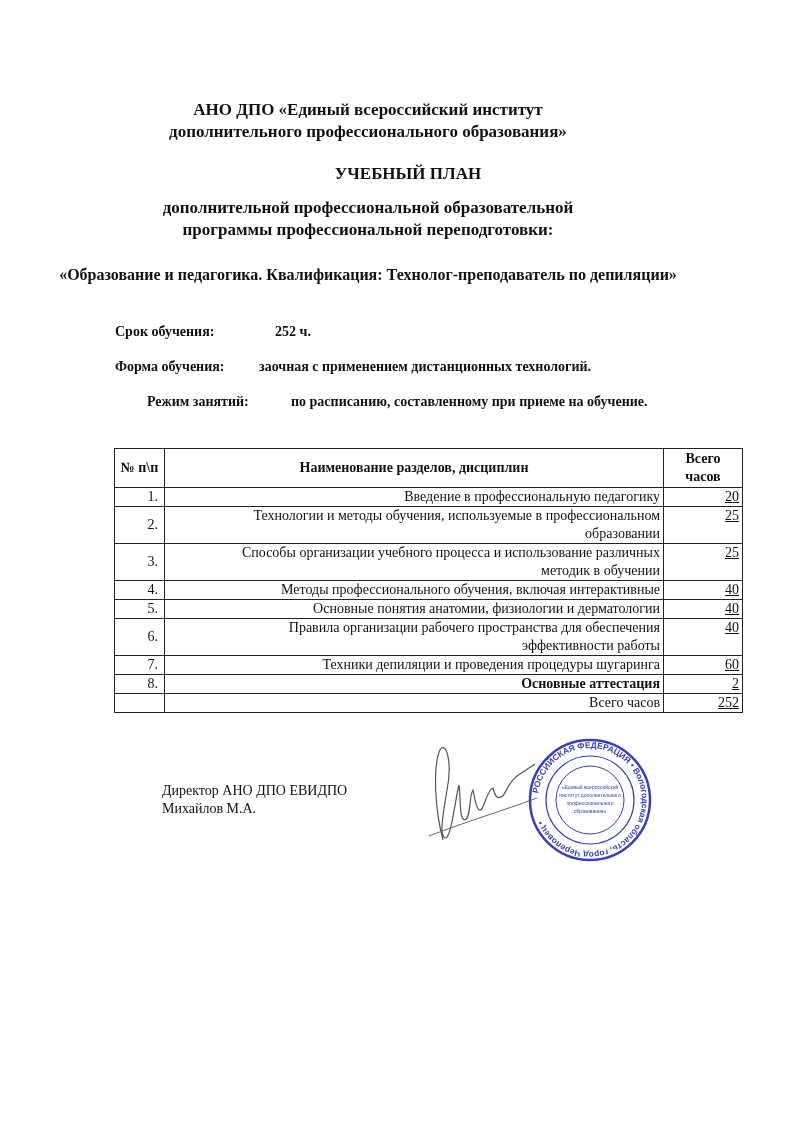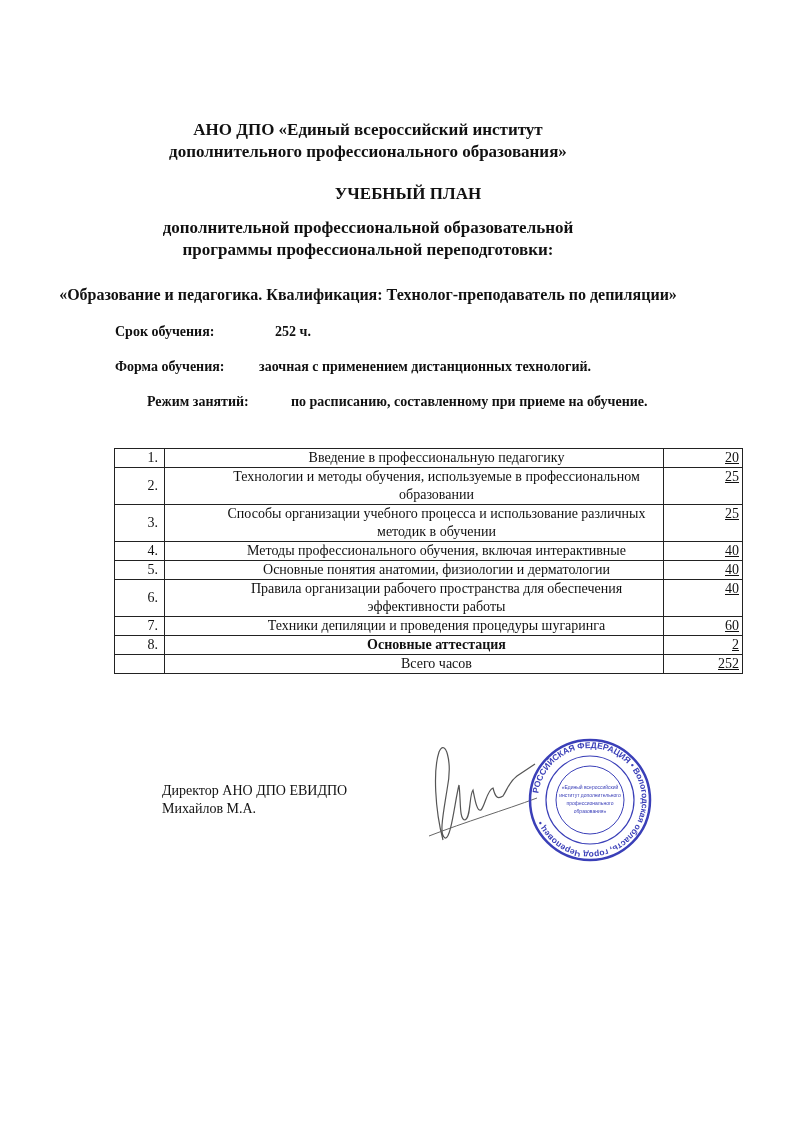--- a/index.html
+++ b/index.html
@@ -1,34 +1,34 @@
 <!DOCTYPE html>
 <html><head>
 <meta charset="utf-8">
 <style>
   html, body { margin: 0; padding: 0; background: #ffffff; }
   body { width: 800px; height: 1130px; position: relative; overflow: hidden;
          font-family: "Liberation Serif", serif; color: #111; }
-  .center { position: absolute; left: 0; width: 736px; text-align: center; font-weight: bold; font-size: 17px; line-height: 22px; margin-top: 20px; }
+  .center { position: absolute; left: 0; width: 736px; text-align: center; font-weight: bold; font-size: 17px; line-height: 22px; }
   .t1 { top: 99px; }
   .t2 { top: 163px; font-size: 17px; padding-left: 40px; }
   .t3 { top: 197px; }
   .t4 { top: 264px; font-size: 16px; }
   .meta { position: absolute; left: 115px; font-size: 14px; font-weight: bold; line-height: 18px; }
   .meta .lbl { display: inline-block; }
   .meta .val { position: absolute; white-space: nowrap; }
   .m1 { top: 323px; } .m1 .val { left: 160px; }
   .m2 { top: 358px; } .m2 .val { left: 144px; }
   .m3 { top: 393px; margin-left: 32px; } .m3 .val { left: 144px; }
   table { position: absolute; left: 114px; top: 448px; width: 629px; border-collapse: collapse; font-size: 14px; line-height: 18px; }
   td, th { border: 1.5px solid #222; padding: 0 3px; vertical-align: middle; }
   th { font-weight: bold; height: 38px; }
   td.num { text-align: right; width: 40px; padding-right: 6px; }
   td.hrs { text-align: right; width: 72px; vertical-align: top; text-decoration: underline; }
-  td.name { text-align: center; padding-left: 48px; }
+  td.name { text-align: right; padding-left: 48px; }
   tr.r1 td { height: 18px; }
   tr.r2 td { height: 36px; }
   .bold { font-weight: bold; }
   .sign { position: absolute; left: 162px; top: 782px; font-size: 14px; line-height: 18px; }
   .signature { position: absolute; left: 425px; top: 740px; }
   .stamp { position: absolute; left: 525px; top: 735px; }
 </style>
 </head>
 <body>
 
@@ -45,20 +45,25 @@
   <span class="lbl">Форма обучения:</span>
   <span class="val">заочная с применением дистанционных технологий.</span>
 </div>
 <div class="meta m3">
   <span class="lbl">Режим занятий:</span>
   <span class="val">по расписанию, составленному при приеме на обучение.</span>
 </div>
 
 <table>
   <tbody>
+      <tr>
+    <th style="width:42px; padding:0 2px; white-space:nowrap;">№ п\п</th>
+    <th>Наименование разделов, дисциплин</th>
+    <th style="width:72px;">Всего часов</th>
+  </tr>
   <tr class="r1">
     <td class="num">1.</td>
     <td class="name">Введение в профессиональную педагогику</td>
     <td class="hrs">20</td>
   </tr>
   <tr class="r2">
     <td class="num">2.</td>
     <td class="name">Технологии и методы обучения, используемые в профессиональном образовании</td>
     <td class="hrs">25</td>
   </tr>

